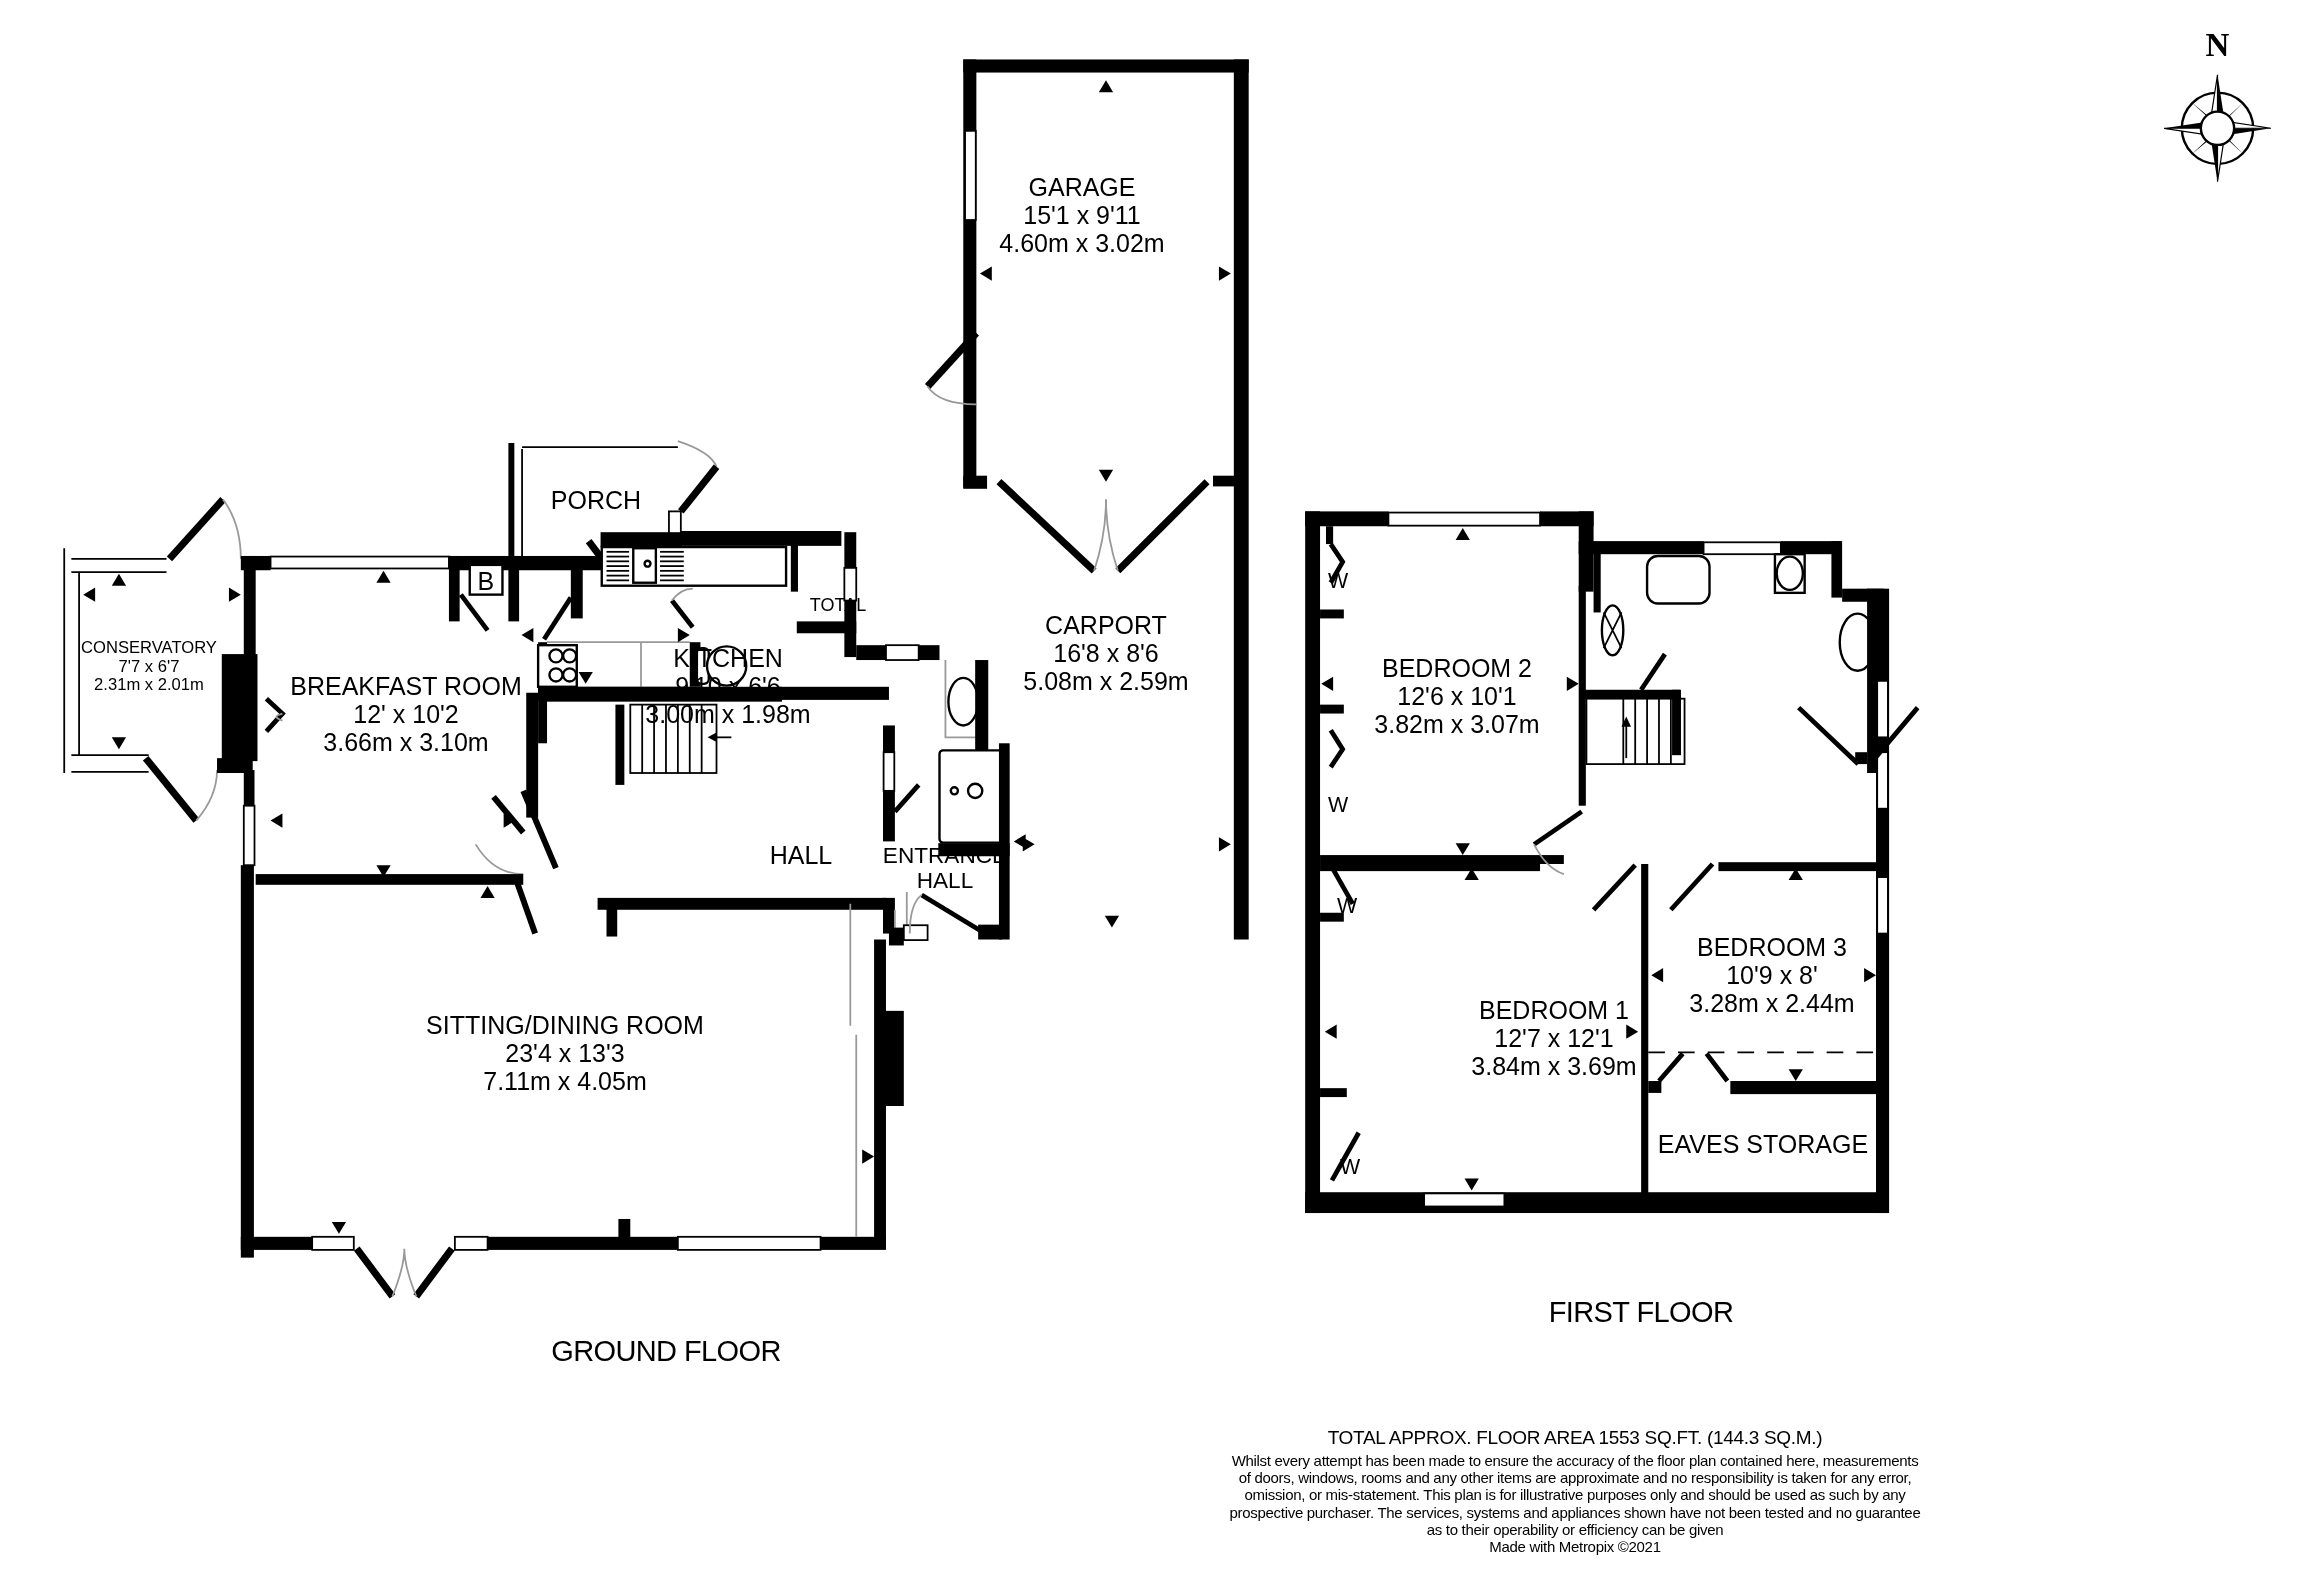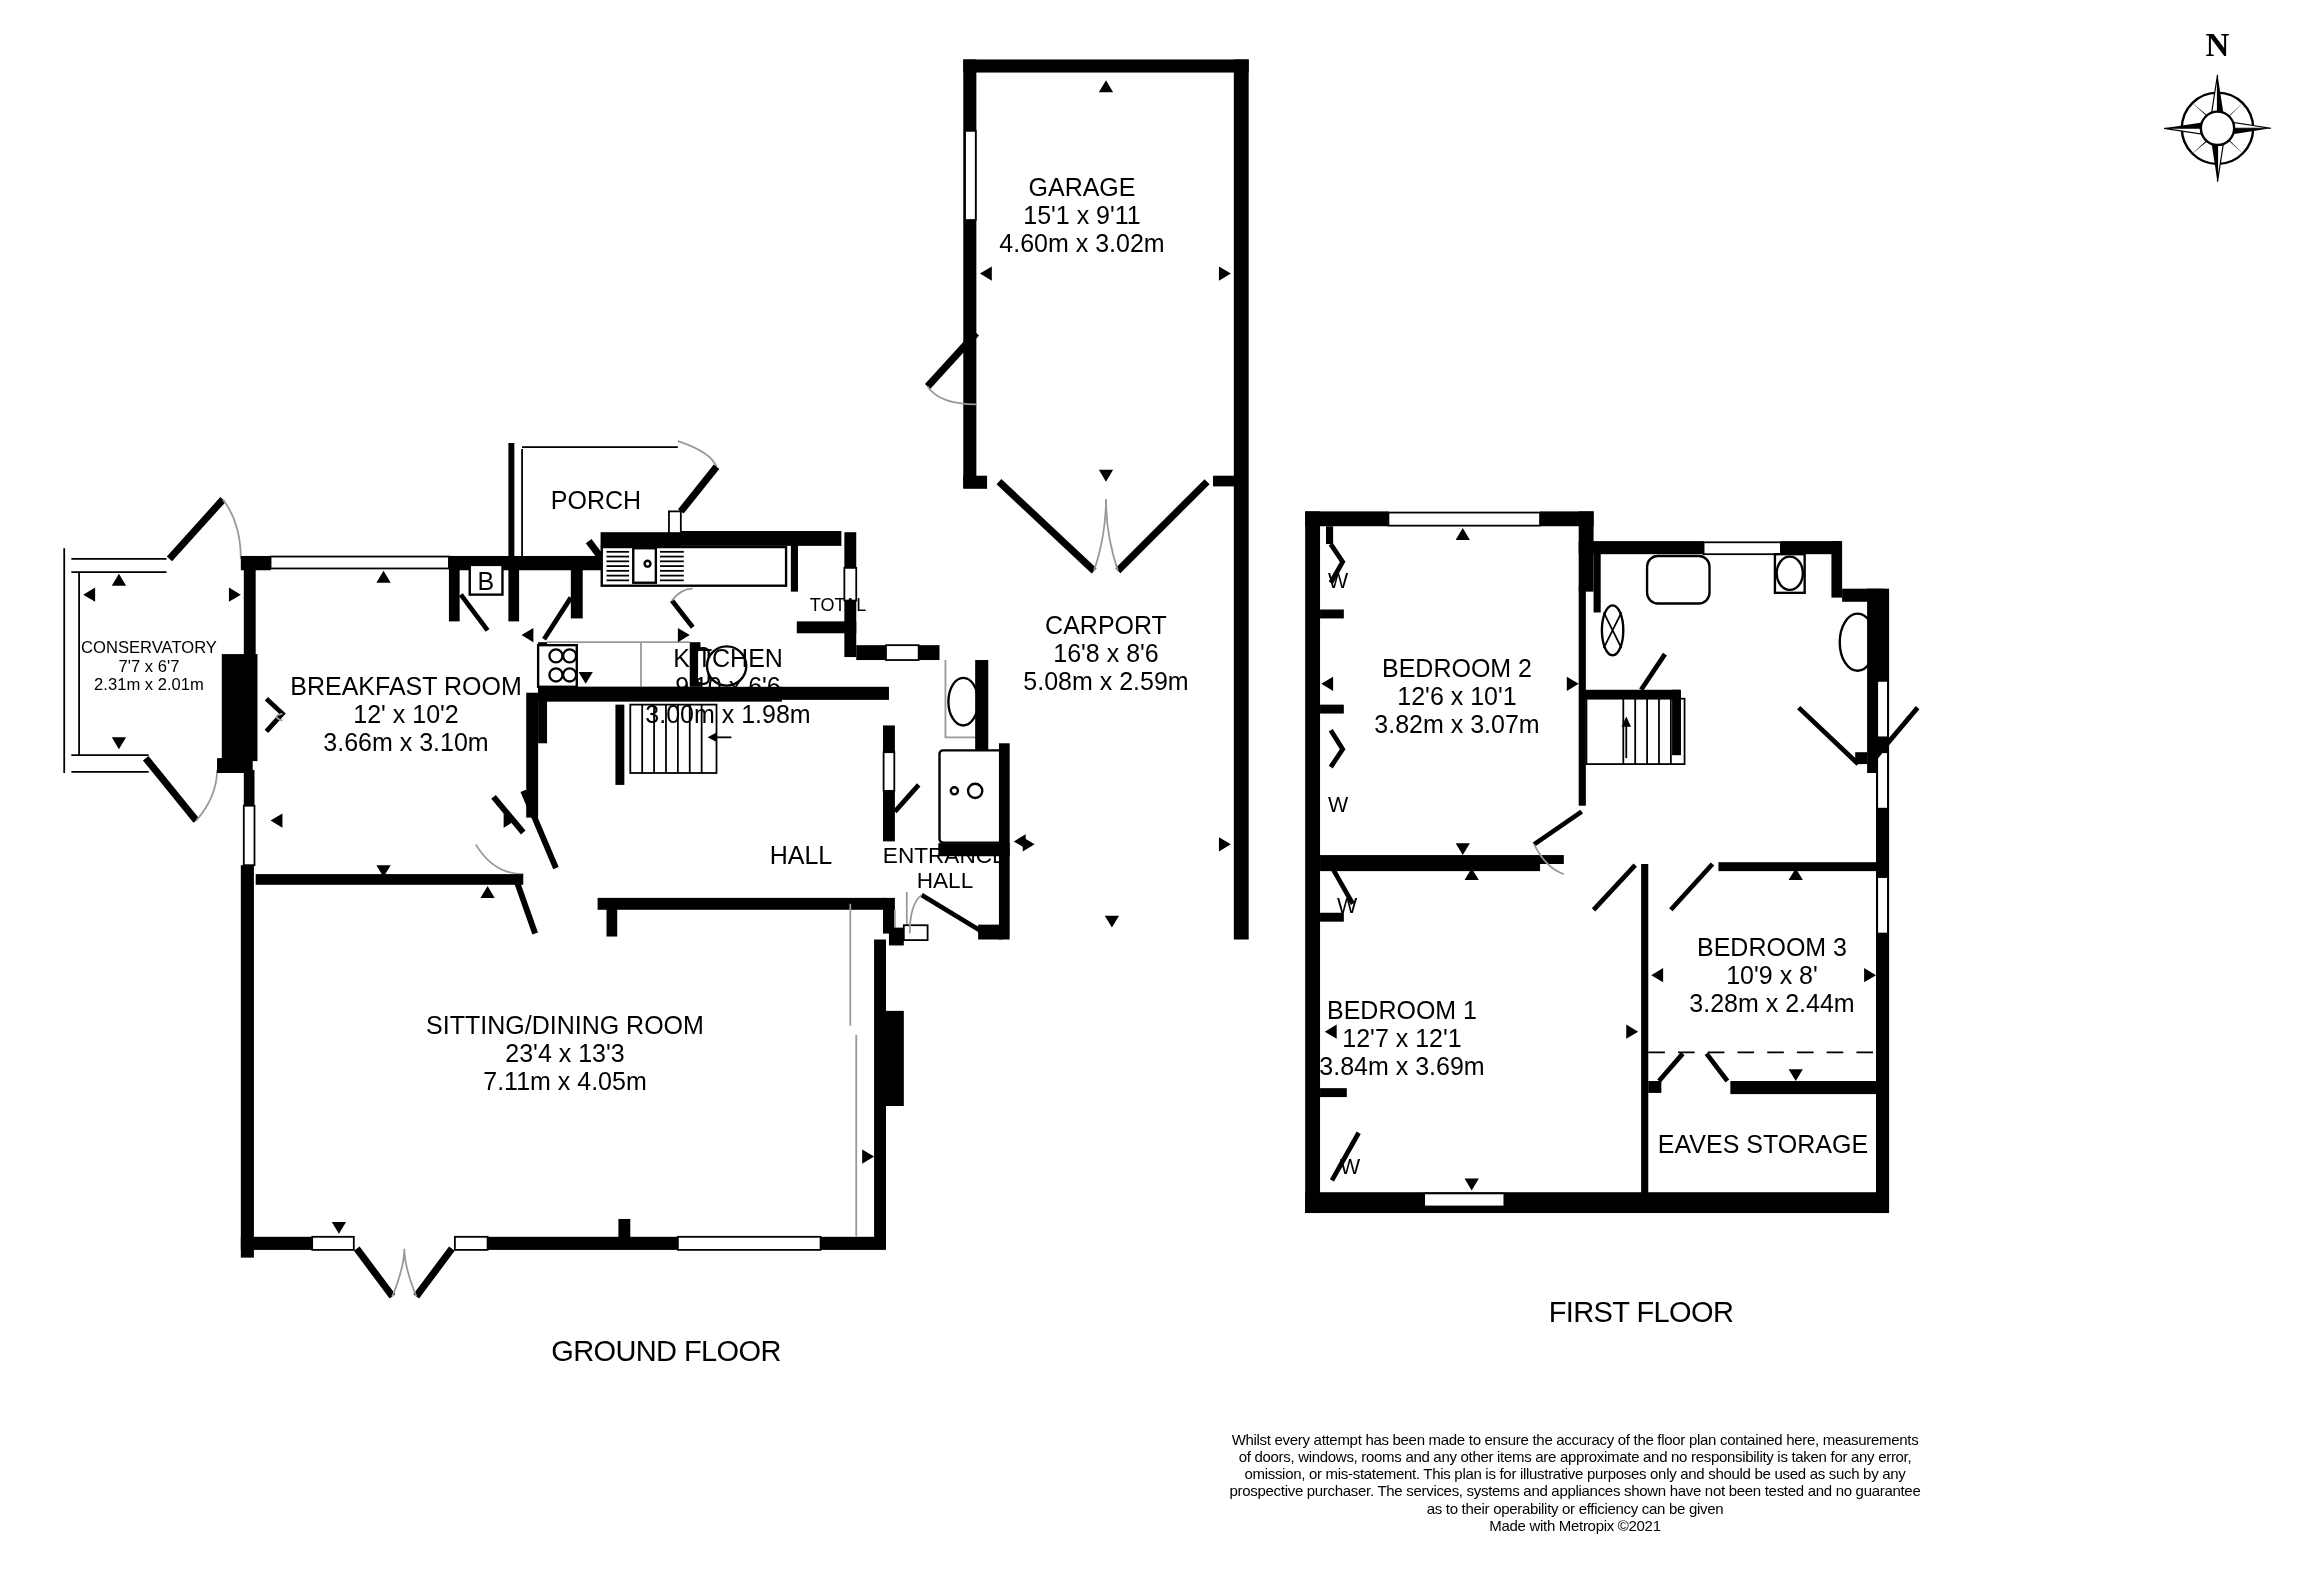--- a/index.html
+++ b/index.html
@@ -332,21 +332,21 @@
   <span class="n">CARPORT</span>
   <span class="d">16'8 x 8'6</span>
   <span class="d">5.08m x 2.59m</span>
 </div>
 
 <div class="lbl big" style="left:1457px;top:654px;">
   <span class="n">BEDROOM 2</span>
   <span class="d">12'6 x 10'1</span>
   <span class="d">3.82m x 3.07m</span>
 </div>
-<div class="lbl big" style="left:1402px;top:996px;">
+<div class="lbl big" style="left:1554px;top:996px;">
   <span class="n">BEDROOM 1</span>
   <span class="d">12'7 x 12'1</span>
   <span class="d">3.84m x 3.69m</span>
 </div>
 <div class="lbl big" style="left:1772px;top:933px;">
   <span class="n">BEDROOM 3</span>
   <span class="d">10'9 x 8'</span>
   <span class="d">3.28m x 2.44m</span>
 </div>
 <div class="lbl big" style="left:1763px;top:1130px;">
@@ -374,20 +374,21 @@
     <polygon points="180,170 102,158 90,170" fill="#fff" stroke="#000" stroke-width="2"></polygon>
     <polygon points="45,125 85,162 75,150" fill="#000"></polygon>
     <polygon points="135,125 98,162 108,150" fill="#000"></polygon>
     <polygon points="45,215 85,178 75,190" fill="#000"></polygon>
     <polygon points="135,215 98,178 108,190" fill="#000"></polygon>
     <circle cx="90" cy="170" r="28" fill="#fff" stroke="#000" stroke-width="4"></circle>
   </svg>
 </div>
 
 <div class="footer">
+  <div class="area">TOTAL APPROX. FLOOR AREA 1553 SQ.FT. (144.3 SQ.M.)</div>
   <div class="disc">
     <div>Whilst every attempt has been made to ensure the accuracy of the floor plan contained here, measurements</div>
     <div>of doors, windows, rooms and any other items are approximate and no responsibility is taken for any error,</div>
     <div>omission, or mis-statement. This plan is for illustrative purposes only and should be used as such by any</div>
     <div>prospective purchaser. The services, systems and appliances shown have not been tested and no guarantee</div>
     <div>as to their operability or efficiency can be given</div>
     <div>Made with Metropix ©2021</div>
   </div>
 </div>
 

